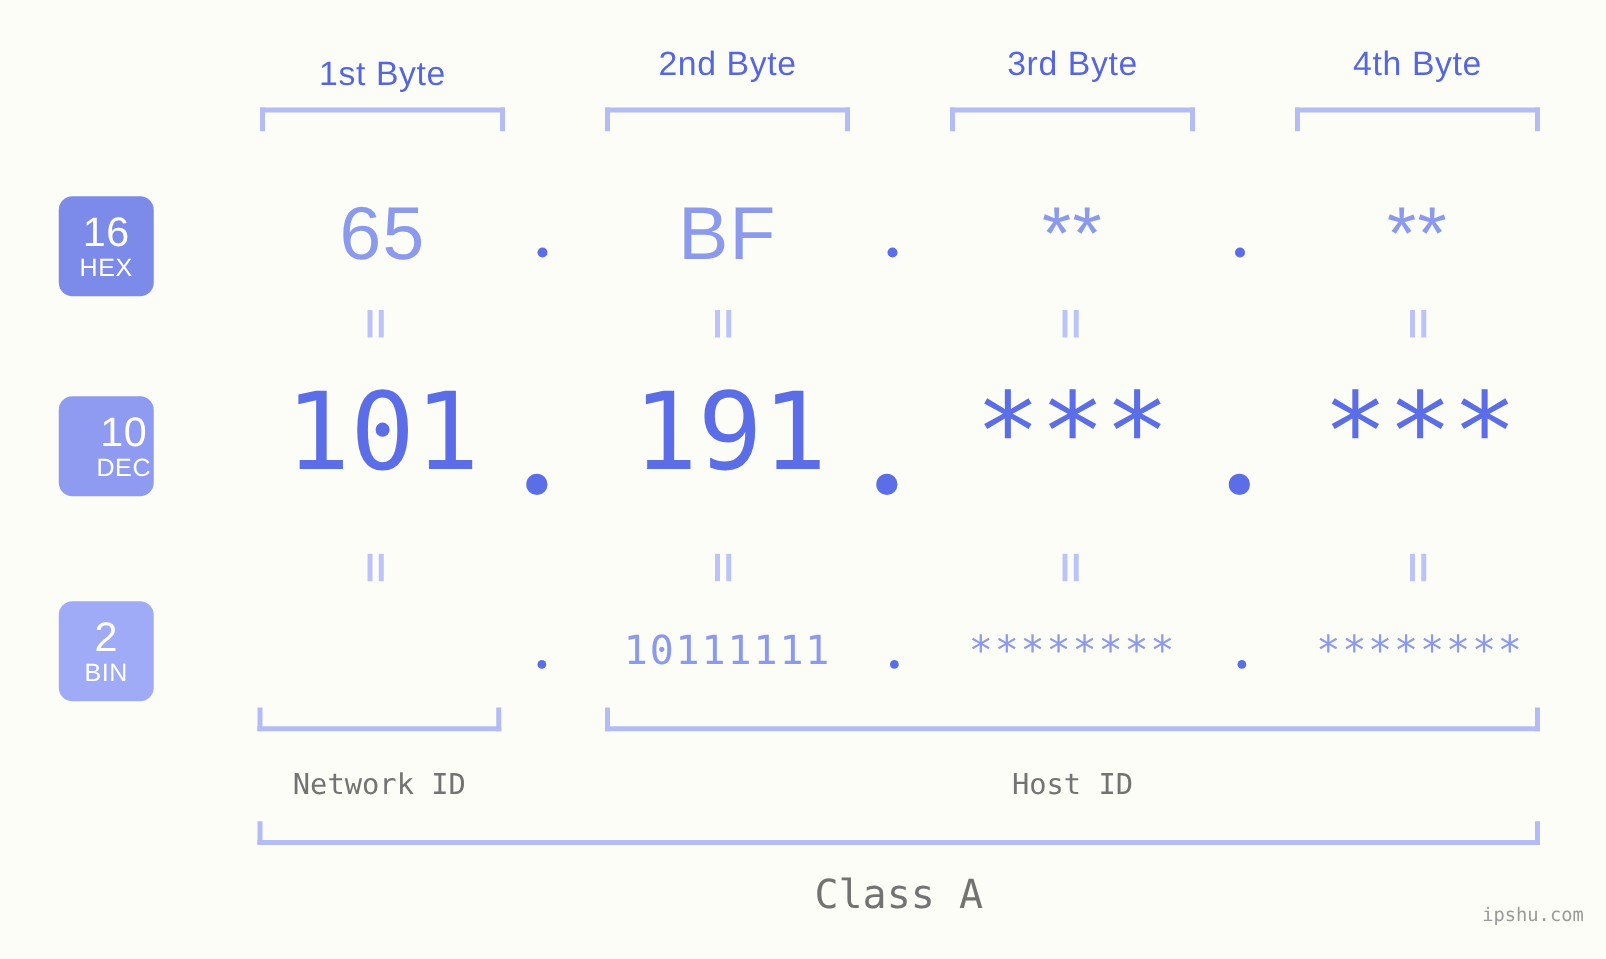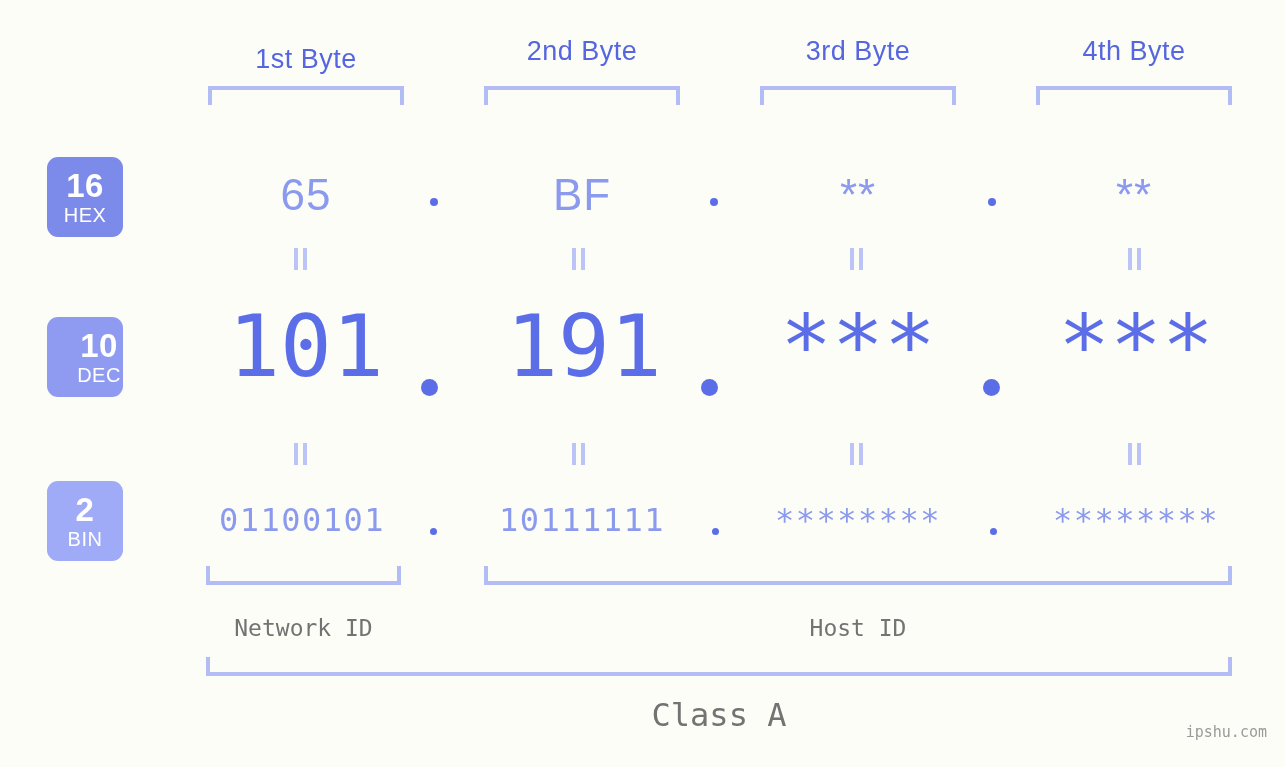--- a/index.html
+++ b/index.html
@@ -54,45 +54,44 @@
     border-radius: 11px;
     display: flex;
     flex-direction: column;
     align-items: center;
     justify-content: center;
     color: #ffffff;
     line-height: 1;
   }
   .badge .num {
     font-size: 33px;
-    font-weight: 700;
+    font-weight: 400;
     font-family: "Liberation Sans", sans-serif;
     letter-spacing: 0.5px;
   }
   .badge .sys {
     font-size: 20px;
     font-family: "Liberation Sans", sans-serif;
     margin-top: 3px;
     letter-spacing: 0.5px;
   }
 
   
   .cell {
     position: absolute;
     text-align: center;
     white-space: nowrap;
     line-height: 1;
   }
 
   .hex-val {
     font-family: "Liberation Sans", sans-serif;
-    font-size: 44px;
+    font-size: 60px;
     color: #8c9aee;
     letter-spacing: 1px;
-    margin-top: 16px;
   }
 
   .dec-val {
     font-family: "DejaVu Sans Mono", monospace;
     font-size: 86px;
     color: #5b6ee8;
     letter-spacing: 0px;
   }
 
   .bin-val {
@@ -229,21 +228,20 @@
     </div>
   <div class="eqbars" style="left:850px; top:443px;">
       <i></i>
       <i></i>
     </div>
   <div class="eqbars" style="left:1128px; top:443px;">
       <i></i>
       <i></i>
     </div>
 
-  <div class="cell bin-val" style="left:202px; top:504px; width:200px;">01100101</div>
   <div class="cell bin-val" style="left:482px; top:504px; width:200px;">10111111</div>
   <div class="cell bin-val" style="left:758px; top:504px; width:200px;">********</div>
   <div class="cell bin-val" style="left:1036px; top:504px; width:200px;">********</div>
 
   <div class="dot tiny" style="left:430px; top:528px;"></div>
   <div class="dot tiny" style="left:712px; top:528px;"></div>
   <div class="dot tiny" style="left:990px; top:528px;"></div>
 
   <div class="bracket-up" style="left:206px; top:566px; width:195px;"></div>
   <div class="bracket-up" style="left:484px; top:566px; width:748px;"></div>

